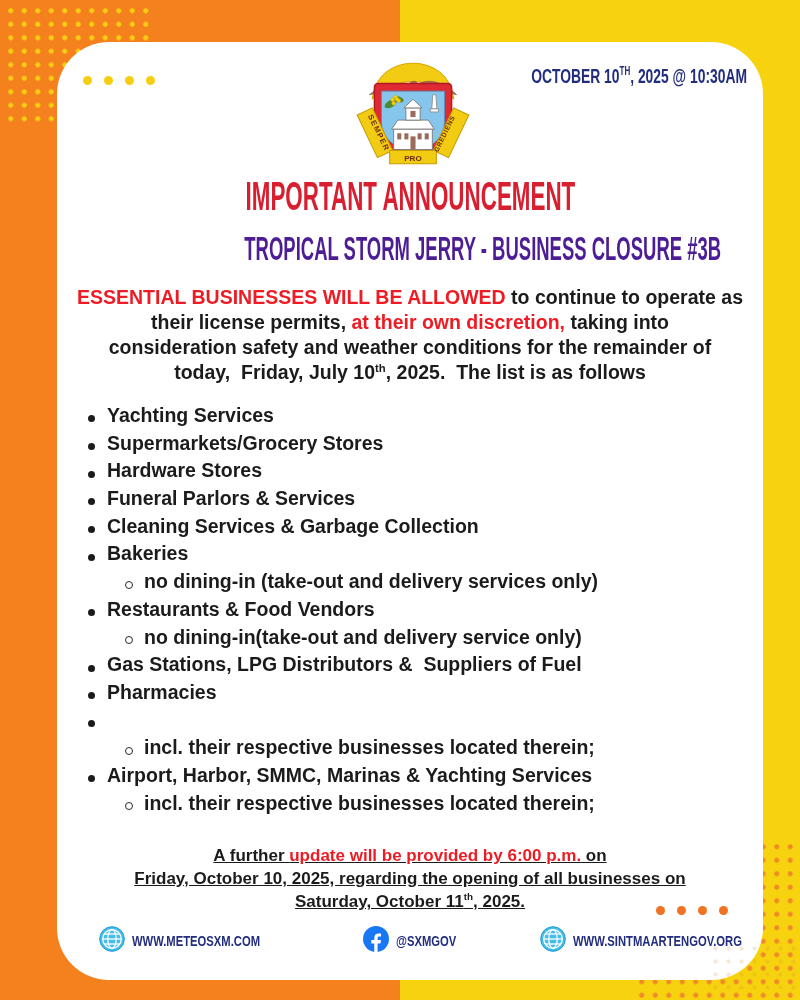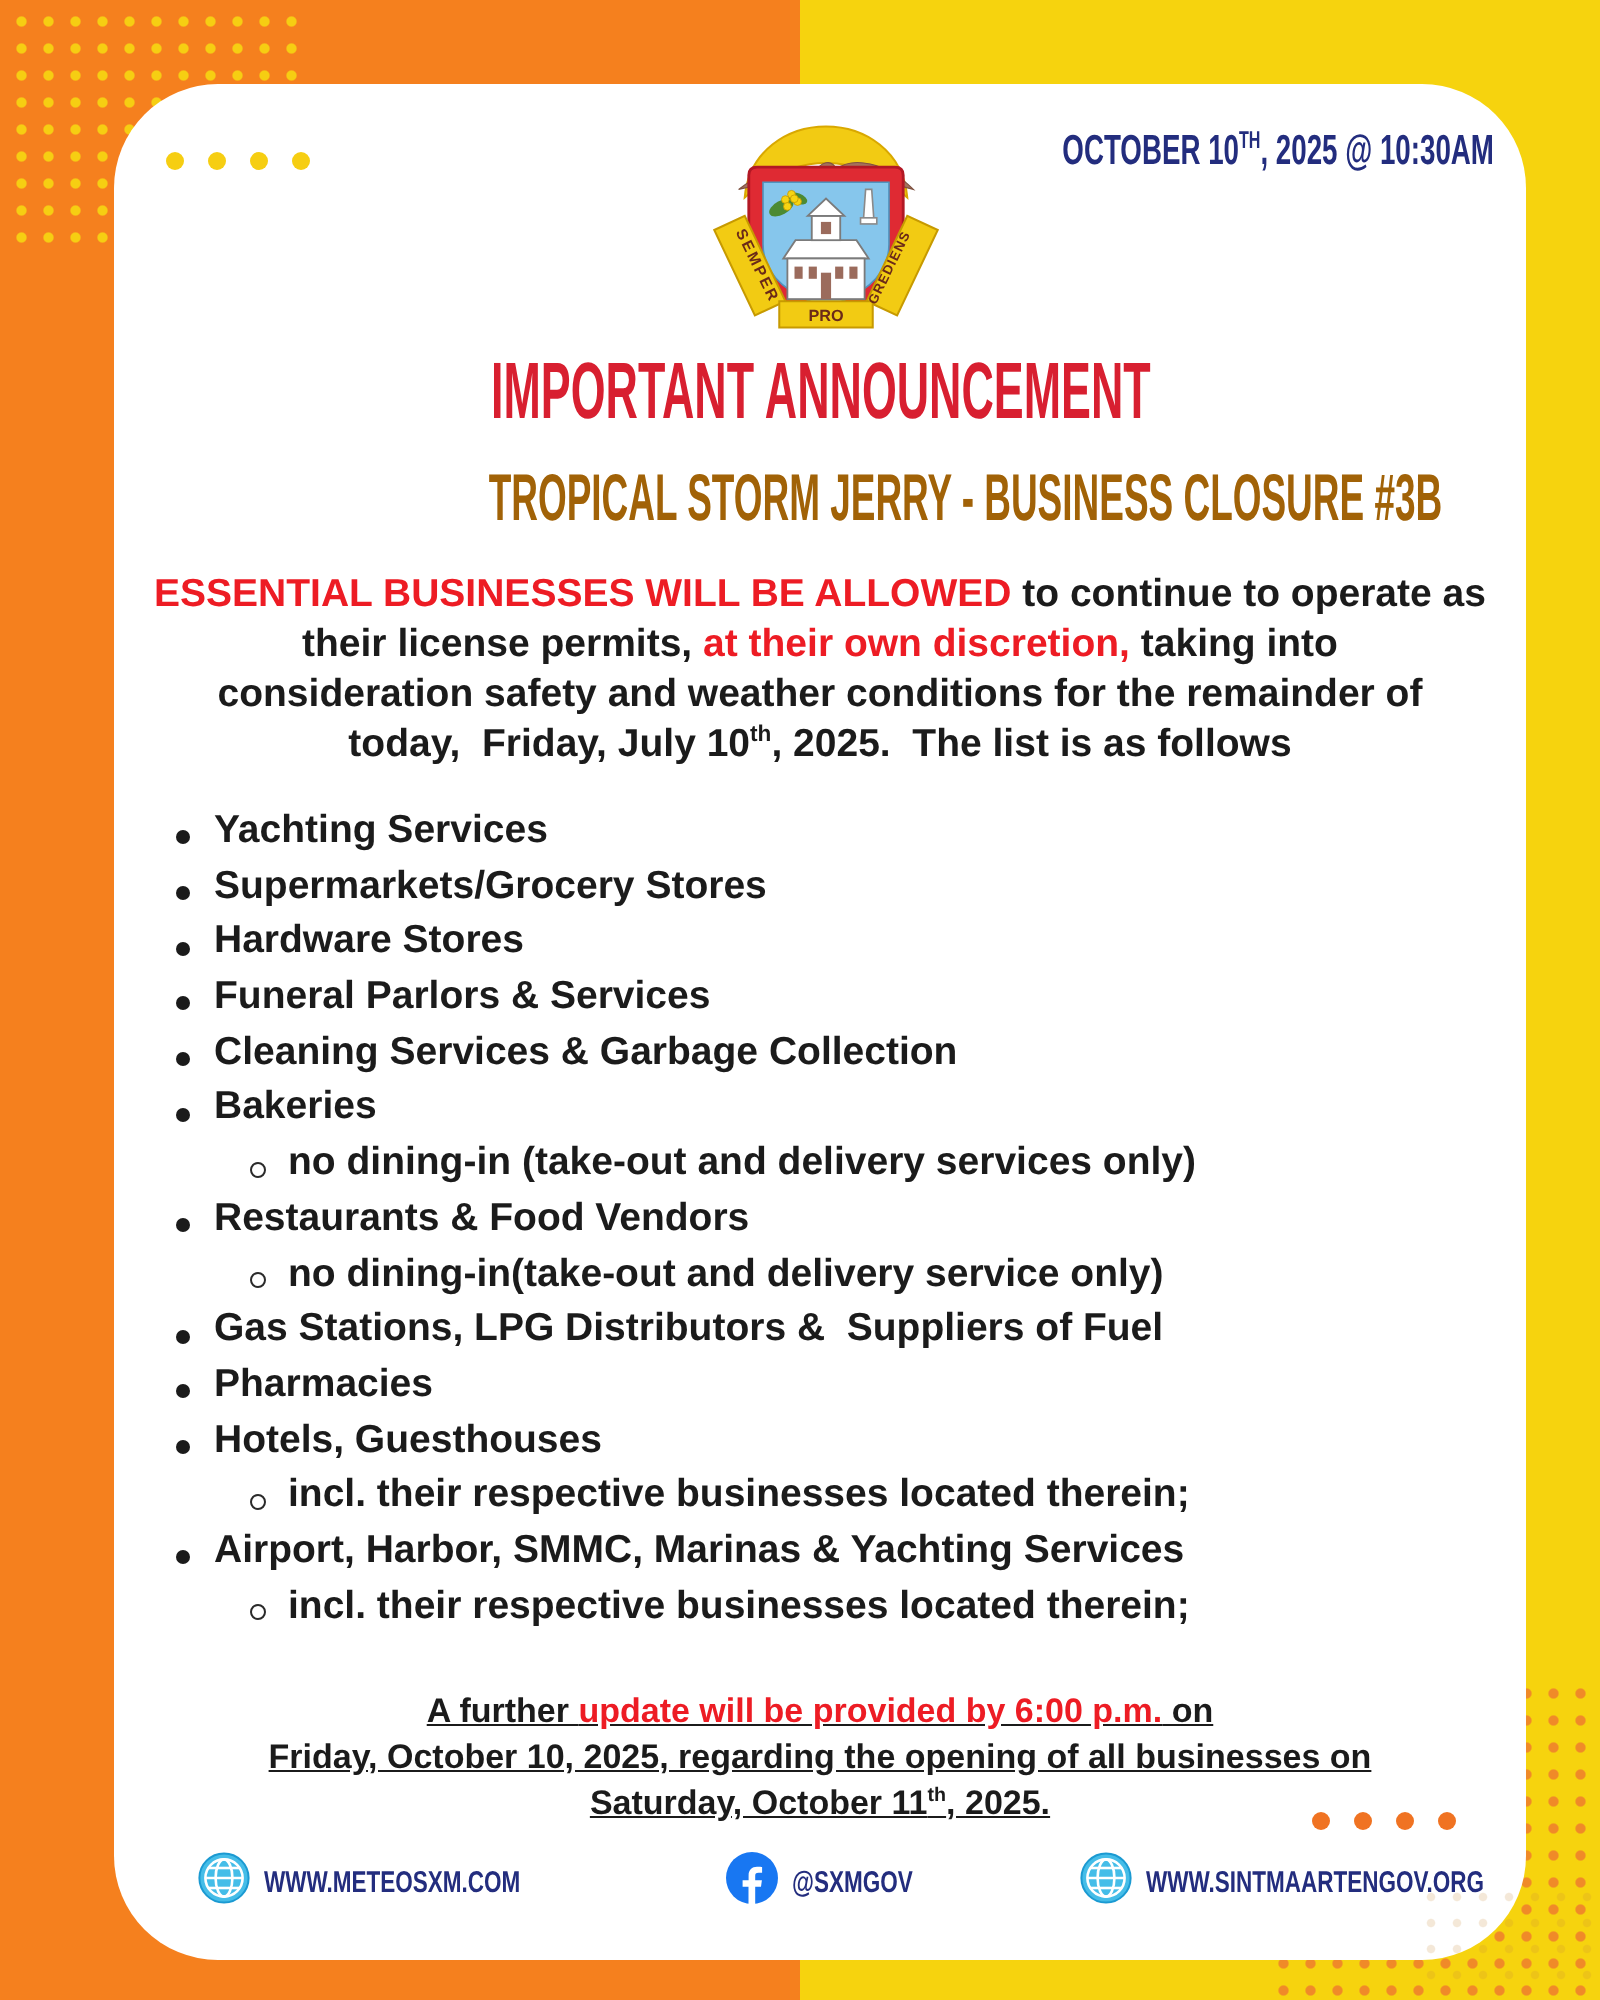--- a/index.html
+++ b/index.html
@@ -40,21 +40,21 @@
   .cond-r{display:inline-block;transform:scaleX(.66);transform-origin:right center;white-space:nowrap;}
   .cond-l{display:inline-block;transform:scaleX(.75);transform-origin:left center;white-space:nowrap;}
   .datetime{
     position:absolute;right:16px;top:22px;color:#232D7E;
     font-weight:bold;font-size:21px;text-align:right;
   }
   sup{vertical-align:super;font-size:58%;font-weight:bold;line-height:0;}
   .title{position:absolute;left:0;right:0;top:134px;text-align:center;
     color:#D81F30;font-weight:bold;font-size:40px;line-height:1;}
   .subtitle{position:absolute;left:0;right:0;top:190px;text-align:center;
-    color:#a16207;font-weight:bold;font-size:33px;line-height:1;}
+    color:#4c1d95;font-weight:bold;font-size:33px;line-height:1;}
   .intro{position:absolute;left:20px;right:20px;top:243px;text-align:center;
     color:#1b1b1b;font-weight:bold;font-size:19.5px;line-height:25px;}
   .intro .red, .closing .red{color:#ED1C24;}
   .intro span, .closing span, .li .t{white-space:pre-wrap;}
   .list{position:absolute;left:31px;top:362px;right:10px;color:#1b1b1b;}
   .li{display:flex;align-items:baseline;height:27.7px;font-weight:bold;font-size:19.5px;}
   .li .b1{width:7px;height:7px;border-radius:50%;background:#1b1b1b;flex:0 0 auto;
     margin-right:12px;align-self:center;margin-top:2px;}
   .li.sub{padding-left:37px;}
   .li .b2{width:8px;height:8px;border-radius:50%;border:1.8px solid #2a2a2a;flex:0 0 auto;
@@ -190,21 +190,20 @@
     <div class="li">
         <span class="b1"></span>
         <span class="t">Gas Stations, LPG Distributors &amp;  Suppliers of Fuel</span>
       </div>
     <div class="li">
         <span class="b1"></span>
         <span class="t">Pharmacies</span>
       </div>
     <div class="li">
         <span class="b1"></span>
-        <span class="t">Hotels, Guesthouses</span>
       </div>
     <div class="li sub">
         <span class="b2"></span>
         <span class="t">incl. their respective businesses located therein;</span>
       </div>
     <div class="li">
         <span class="b1"></span>
         <span class="t">Airport, Harbor, SMMC, Marinas &amp; Yachting Services</span>
       </div>
     <div class="li sub">

